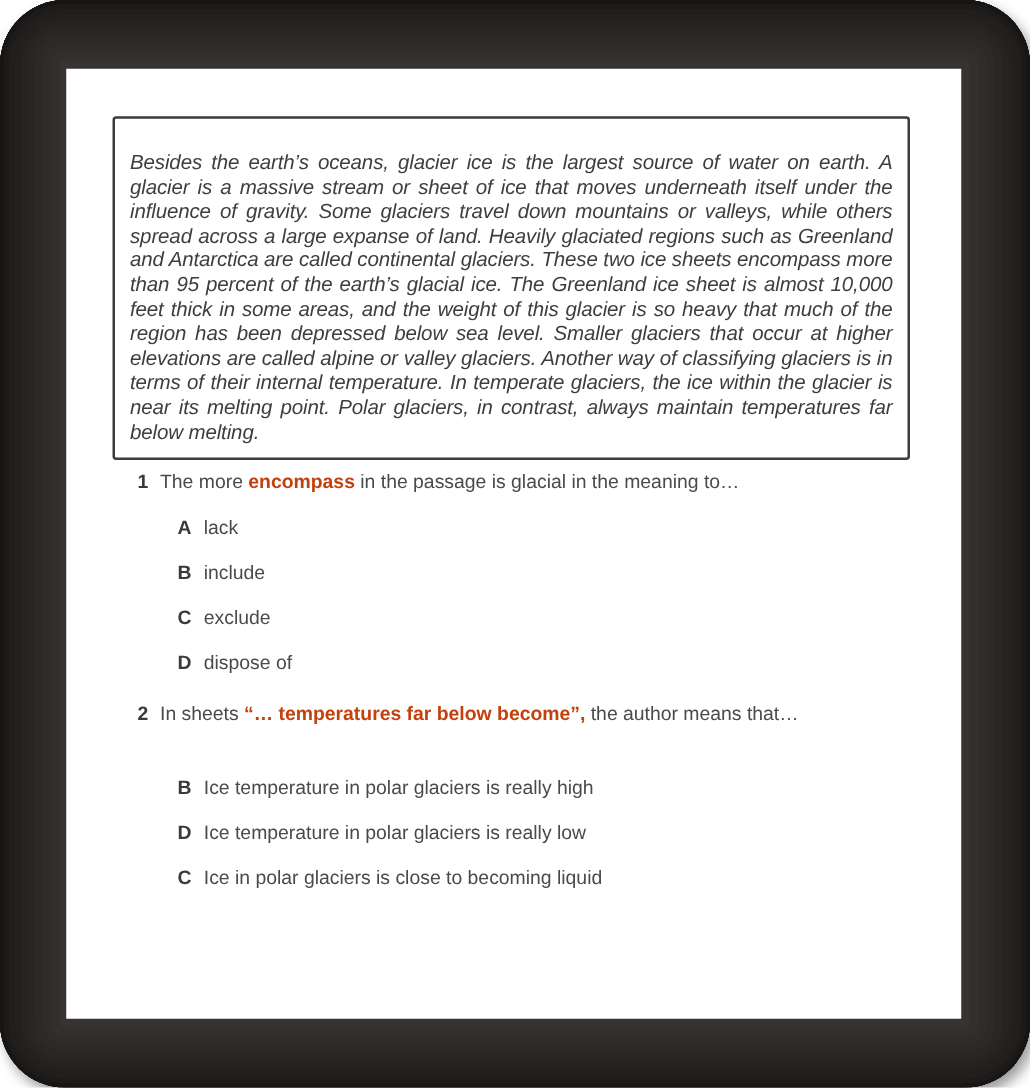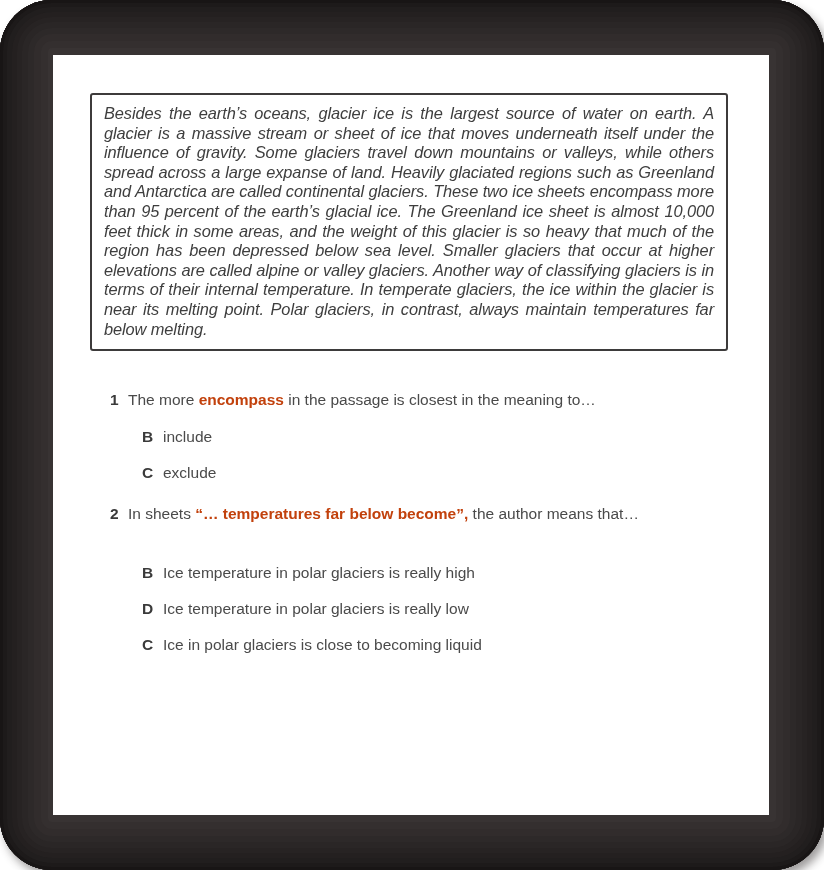--- a/index.html
+++ b/index.html
@@ -31,22 +31,22 @@
     position: absolute; left: 53px; top: 55px;
     width: 716px; height: 760px;
     background: #ffffff;
     padding: 38px 41px 0 37px;
   }
 
   
   .passage-box {
     border: 2px solid #3d3b3b;
     border-radius: 3px;
-    padding: 9px 12px 10px 12px;
-    margin-bottom: 38px;
+    padding: 26px 12px 10px 12px;
+    margin-bottom: 7px;
   }
   .passage {
     font-style: italic;
     font-size: 16.4px;
     line-height: 19.6px;
     color: #3e3e3e;
     text-align: justify;
     letter-spacing: -0.1px;
   }
 
@@ -92,27 +92,33 @@
   <div class="frame"></div>
 
   <div class="page">
 
     <div class="passage-box">
       <p class="passage">Besides the earth’s oceans, glacier ice is the largest source of water on earth. A glacier is a massive stream or sheet of ice that moves underneath itself under the influence of gravity. Some glaciers travel down mountains or valleys, while others spread across a large expanse of land. Heavily glaciated regions such as Greenland and Antarctica are called continental glaciers. These two ice sheets encompass more than 95 percent of the earth’s glacial ice. The Greenland ice sheet is almost 10,000 feet thick in some areas, and the weight of this glacier is so heavy that much of the region has been depressed below sea level. Smaller glaciers that occur at higher elevations are called alpine or valley glaciers. Another way of classifying glaciers is in terms of their internal temperature. In temperate glaciers, the ice within the glacier is near its melting point. Polar glaciers, in contrast, always maintain temperatures far below melting.</p>
     </div>
 
     <div class="question q1">
       <div class="q-line">
-        <span class="q-num">1</span><span>The more </span><b>encompass</b><span> in the passage is closest in the meaning to…</span>
+        <span class="q-num">1</span><span>The more </span><b>encompass</b><span> in the passage is glacial in the meaning to…</span>
+      </div>
+      <div class="option">
+        <span class="opt-letter">A</span><span>lack</span>
       </div>
       <div class="option">
         <span class="opt-letter">B</span><span>include</span>
       </div>
       <div class="option">
         <span class="opt-letter">C</span><span>exclude</span>
+      </div>
+      <div class="option">
+        <span class="opt-letter">D</span><span>dispose of</span>
       </div>
     </div>
 
     <div class="question q2">
       <div class="q-line">
         <span class="q-num">2</span><span>In sheets </span><b>“… temperatures far below become”,</b><span> the author means that…</span>
       </div>
       <div class="option">
         <span class="opt-letter">B</span><span>Ice temperature in polar glaciers is really high</span>
       </div>

